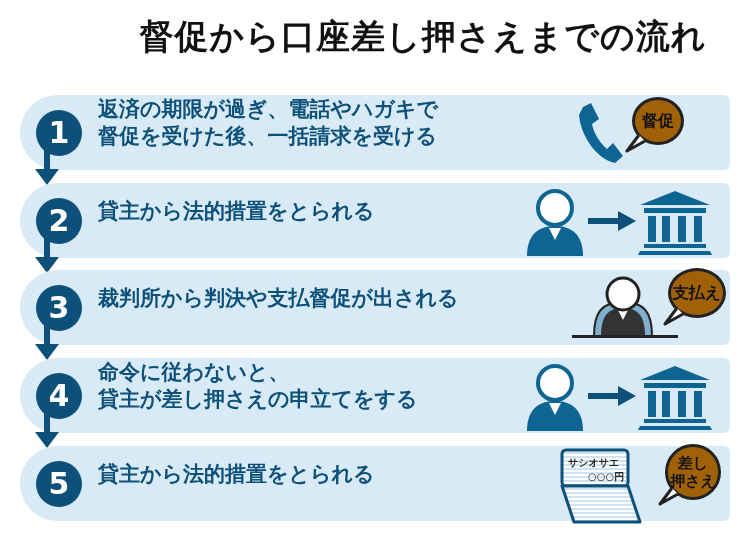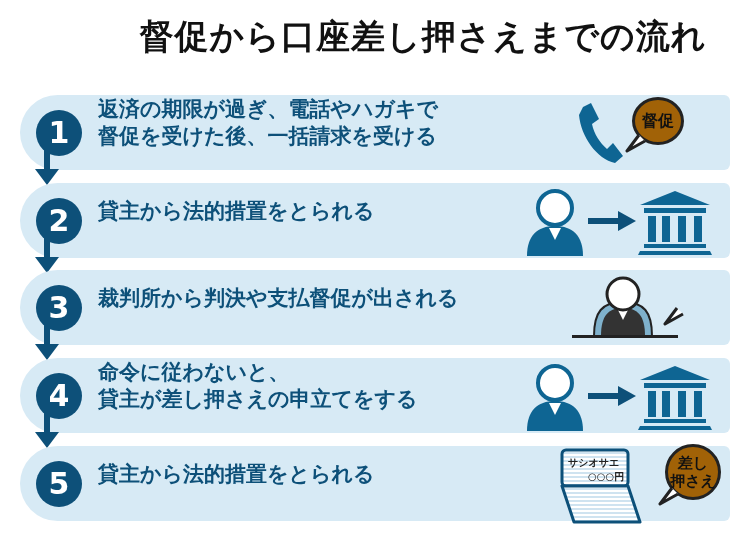--- a/index.html
+++ b/index.html
@@ -79,20 +79,23 @@
   <div class="txt">
     <span>裁判所から判決や支払督促が出される</span>
   </div>
   <svg class="icon" style="left:548px;top:6px;" width="115" height="66" viewBox="0 0 115 66">
     <path d="M26 60 C26 36 34 26 55 26 C76 26 84 36 84 60 Z" fill="#7fb1cc" stroke="#222" stroke-width="2"></path>
     <path d="M33 60 C33 40 40 32 55 32 C70 32 77 40 77 60 Z" fill="#333"></path>
     <path d="M50 34 L60 34 L55 44 Z" fill="#fff"></path>
     <circle cx="55" cy="18" r="16" fill="#fff" stroke="#222" stroke-width="3"></circle>
     <rect x="4" y="59" width="106" height="3" fill="#222"></rect>
   </svg>
+  <div class="bubble" style="left:648px;top:-2px;width:52px;height:44px;">
+    <span>支払え</span>
+  </div>
   <svg class="icon" style="left:643px;top:36px;" width="22" height="22" viewBox="0 0 22 22">
     <path d="M14 2 L2 18 L20 8" fill="#fff" stroke="#222" stroke-width="3" stroke-linejoin="round"></path>
   </svg>
 </div>
 <div class="arrow" style="top:308px;">
   <div class="shaft" style="height:40px;"></div>
   <div class="head" style="top:36px;"></div>
 </div>
 
 <div class="step" style="top:358px;">

